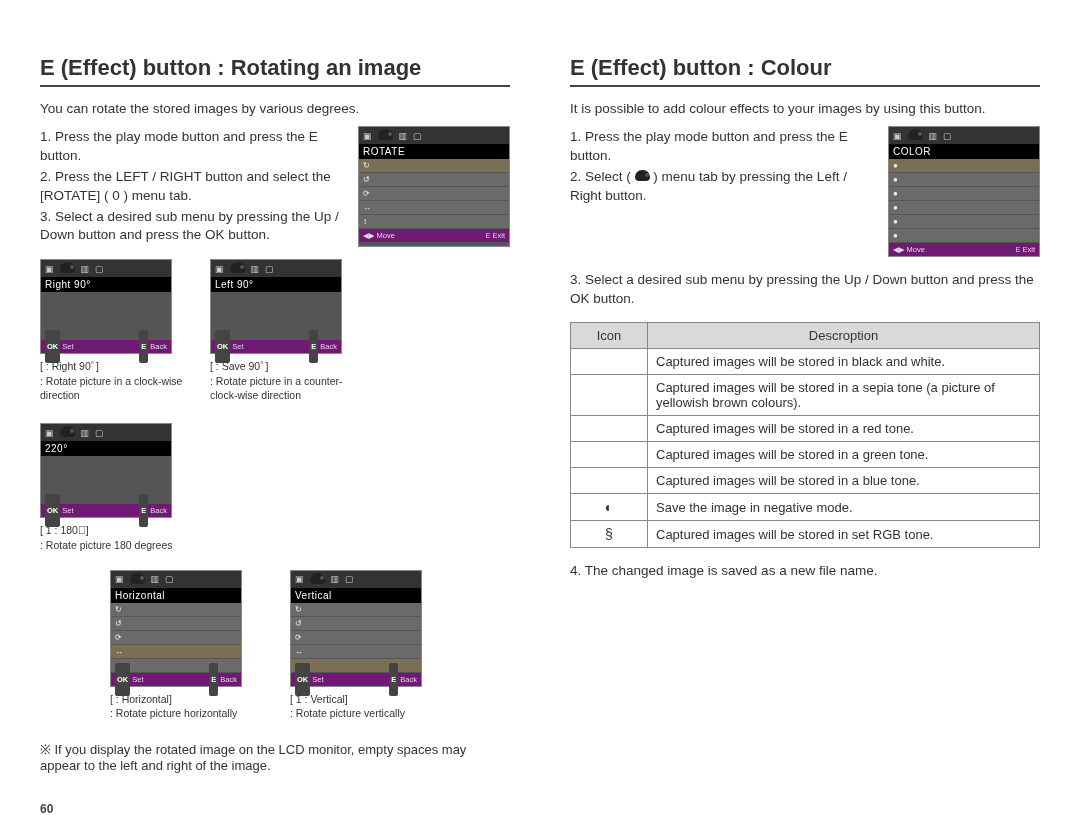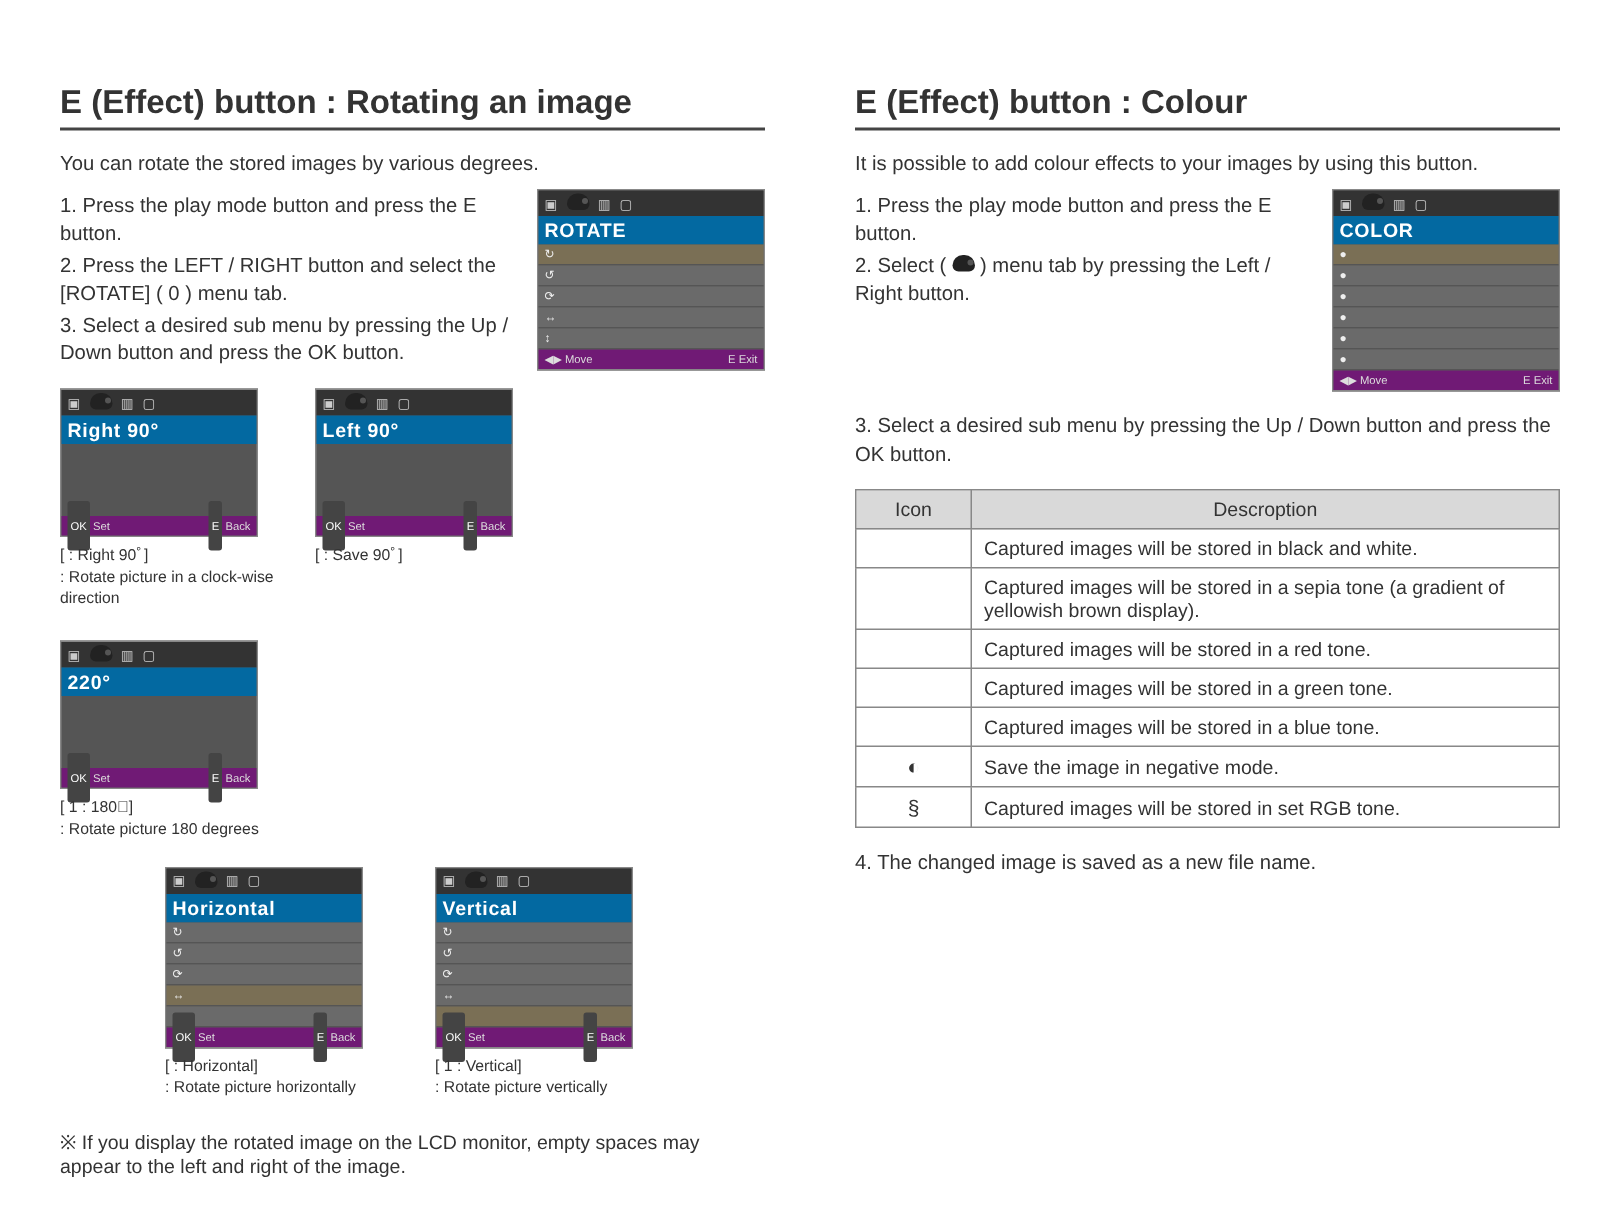--- a/index.html
+++ b/index.html
@@ -53,24 +53,24 @@
     align-items: center;
     background: #333;
     padding: 2px 4px;
     gap: 6px;
   }
   .lcd-tabs span {
     color: #ccc;
     font-size: 9px;
   }
   .lcd-title {
-    background: #0369a1;
+    background: #000000;
     color: #fff;
-    font-size: 13px;
-    font-weight: bold;
+    font-size: 10px;
+    font-weight: normal;
     padding: 2px 4px;
     letter-spacing: 0.5px;
   }
   .lcd-body {
     padding: 0;
     min-height: 48px;
   }
   .lcd-row {
     background: #6a6a6a;
     border-bottom: 1px solid #555;
@@ -80,21 +80,21 @@
   }
   .lcd-row.sel { background: #7a6f55; }
   .lcd-foot {
     background: #701a75;
     color: #ddd;
     display: flex;
     justify-content: space-between;
     padding: 2px 4px;
     font-size: 7.5px;
   }
-  .lcd-foot .lbl { font-weight: normal; color:#fff; background:#444; padding:12px 2px; border-radius:2px;text-align:center;}
+  .lcd-foot .lbl { font-weight: bold; color:#fff; background:#444; padding:12px 2px; border-radius:2px;text-align:center;}
 
   
   .lcd-grid {
     display: flex;
     gap: 20px;
     margin-top: 12px;
     justify-content: flex-start;
     flex-wrap: wrap;
   }
   .lcd-block {
@@ -237,20 +237,21 @@
             </div>
           <div class="lcd-title">Left 90°</div>
           <div class="lcd-body"></div>
           <div class="lcd-foot">
             <span><span class="lbl">OK</span> Set</span>
             <span><span class="lbl">E</span> Back</span>
           </div>
         </div>
         <div class="cap">
           <p>[     : Save 90ﾟ]</p>
+          <p>: Rotate picture in a counter-clock-wise direction</p>
         </div>
       </div>
 
       <div class="lcd-block">
         <div class="lcd">
           <div class="lcd-tabs">
               <span>▣</span>
               <span><span class="palette-icon"></span></span>
               <span>▥</span>
               <span>▢</span>
@@ -372,21 +373,21 @@
           <th>Descroption</th>
         </tr>
       </thead>
       <tbody>
         <tr>
           <td class="icon"></td>
           <td>Captured images will be stored in black and white.</td>
         </tr>
         <tr>
           <td class="icon"></td>
-          <td>Captured images will be stored in a sepia tone (a gradient of yellowish brown display).</td>
+          <td>Captured images will be stored in a sepia tone (a picture of yellowish brown colours).</td>
         </tr>
         <tr>
           <td class="icon"></td>
           <td>Captured images will be stored in a red tone.</td>
         </tr>
         <tr>
           <td class="icon"></td>
           <td>Captured images will be stored in a green tone.</td>
         </tr>
         <tr>

